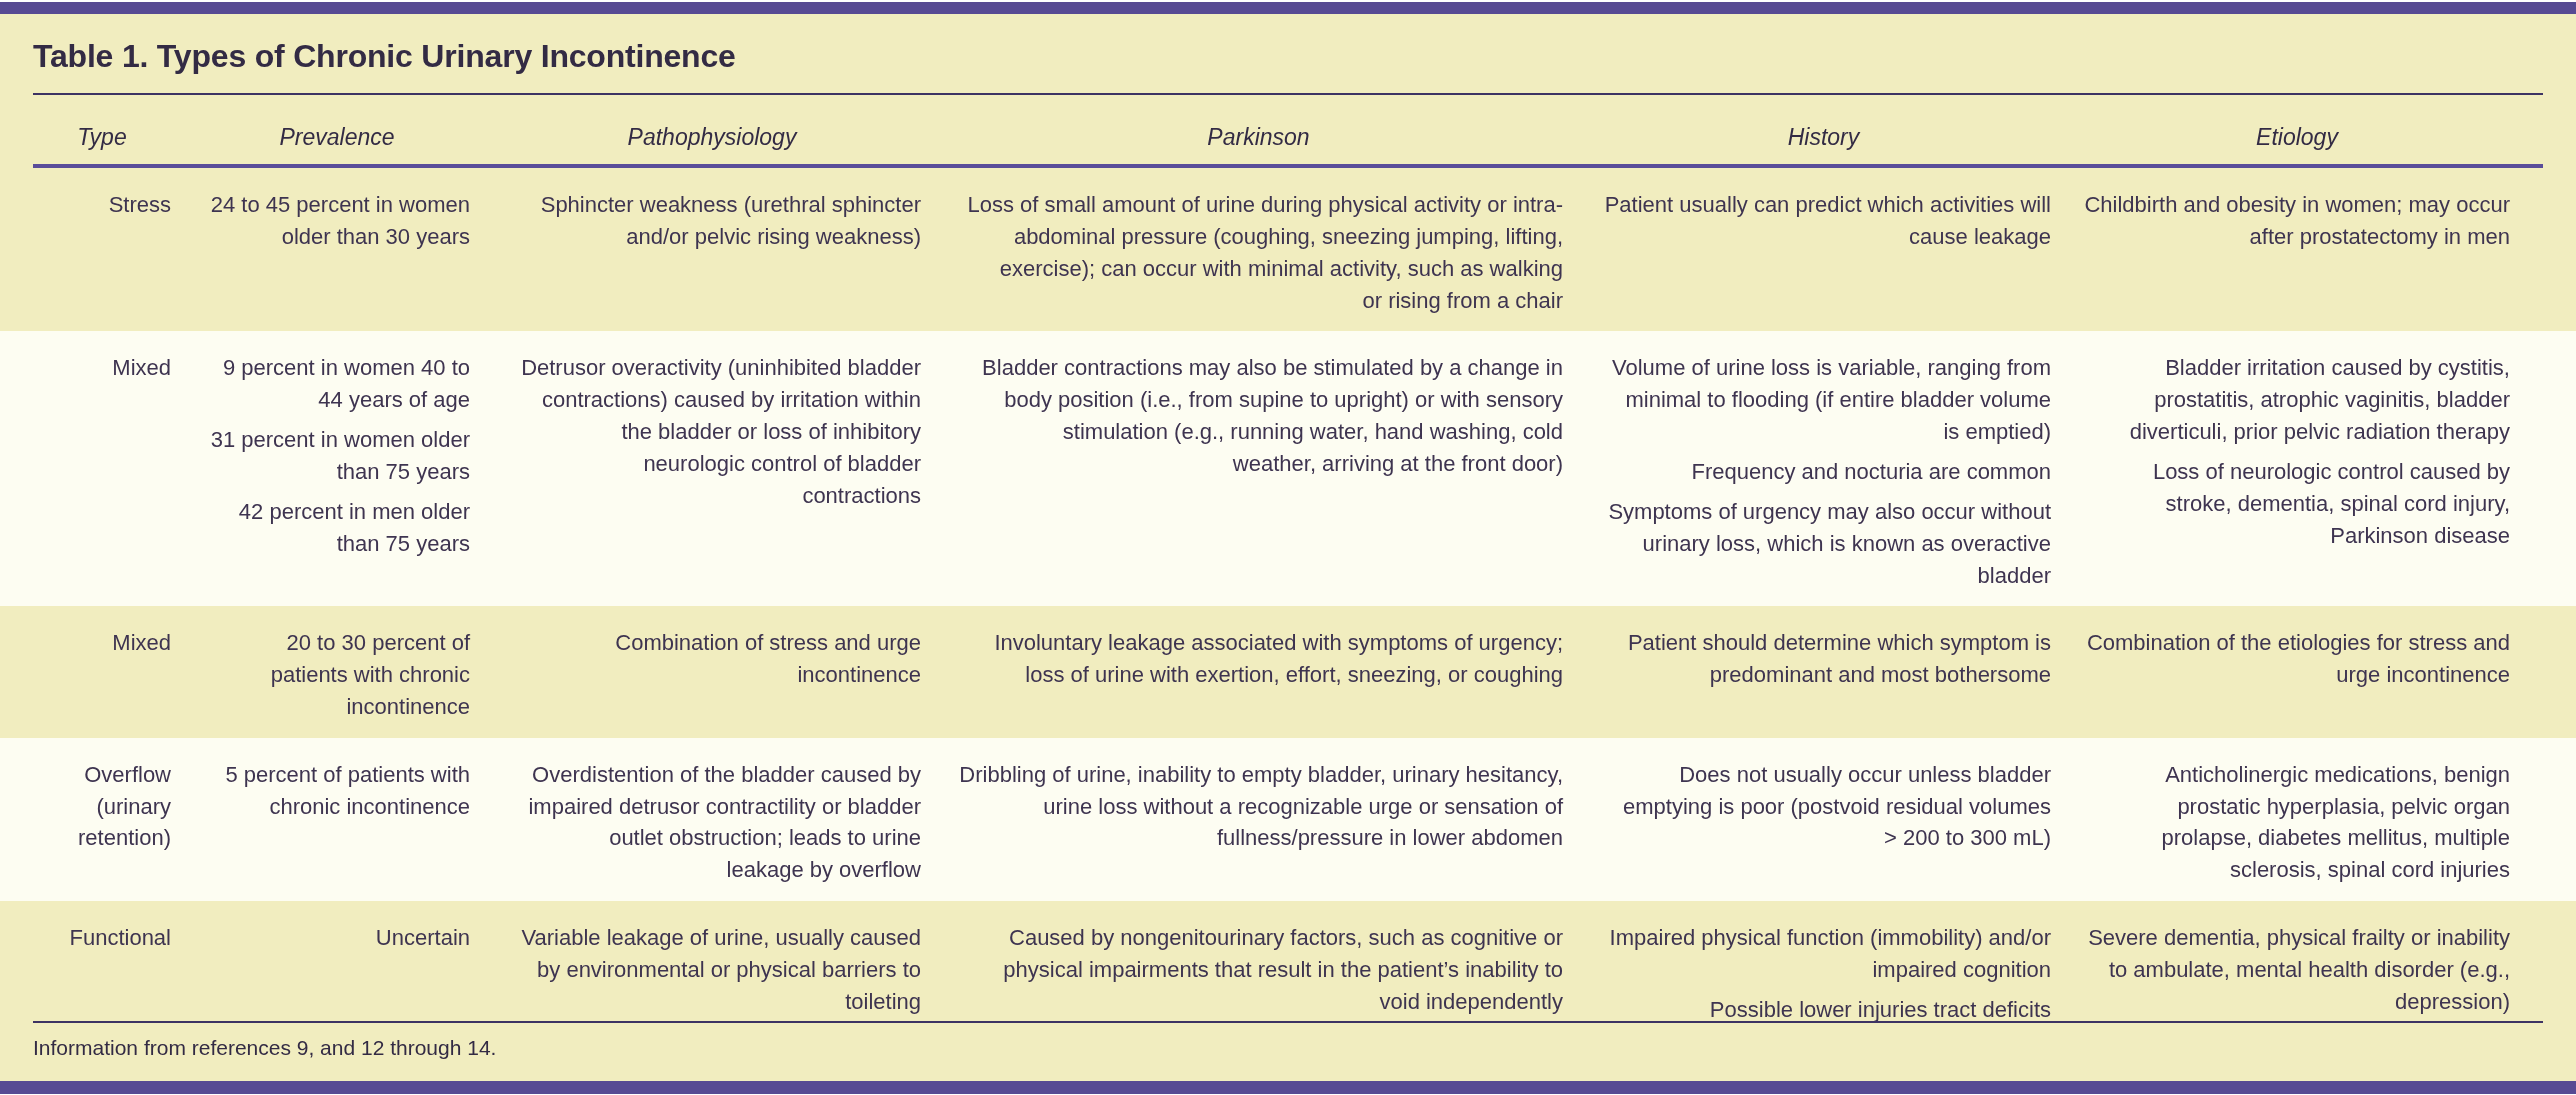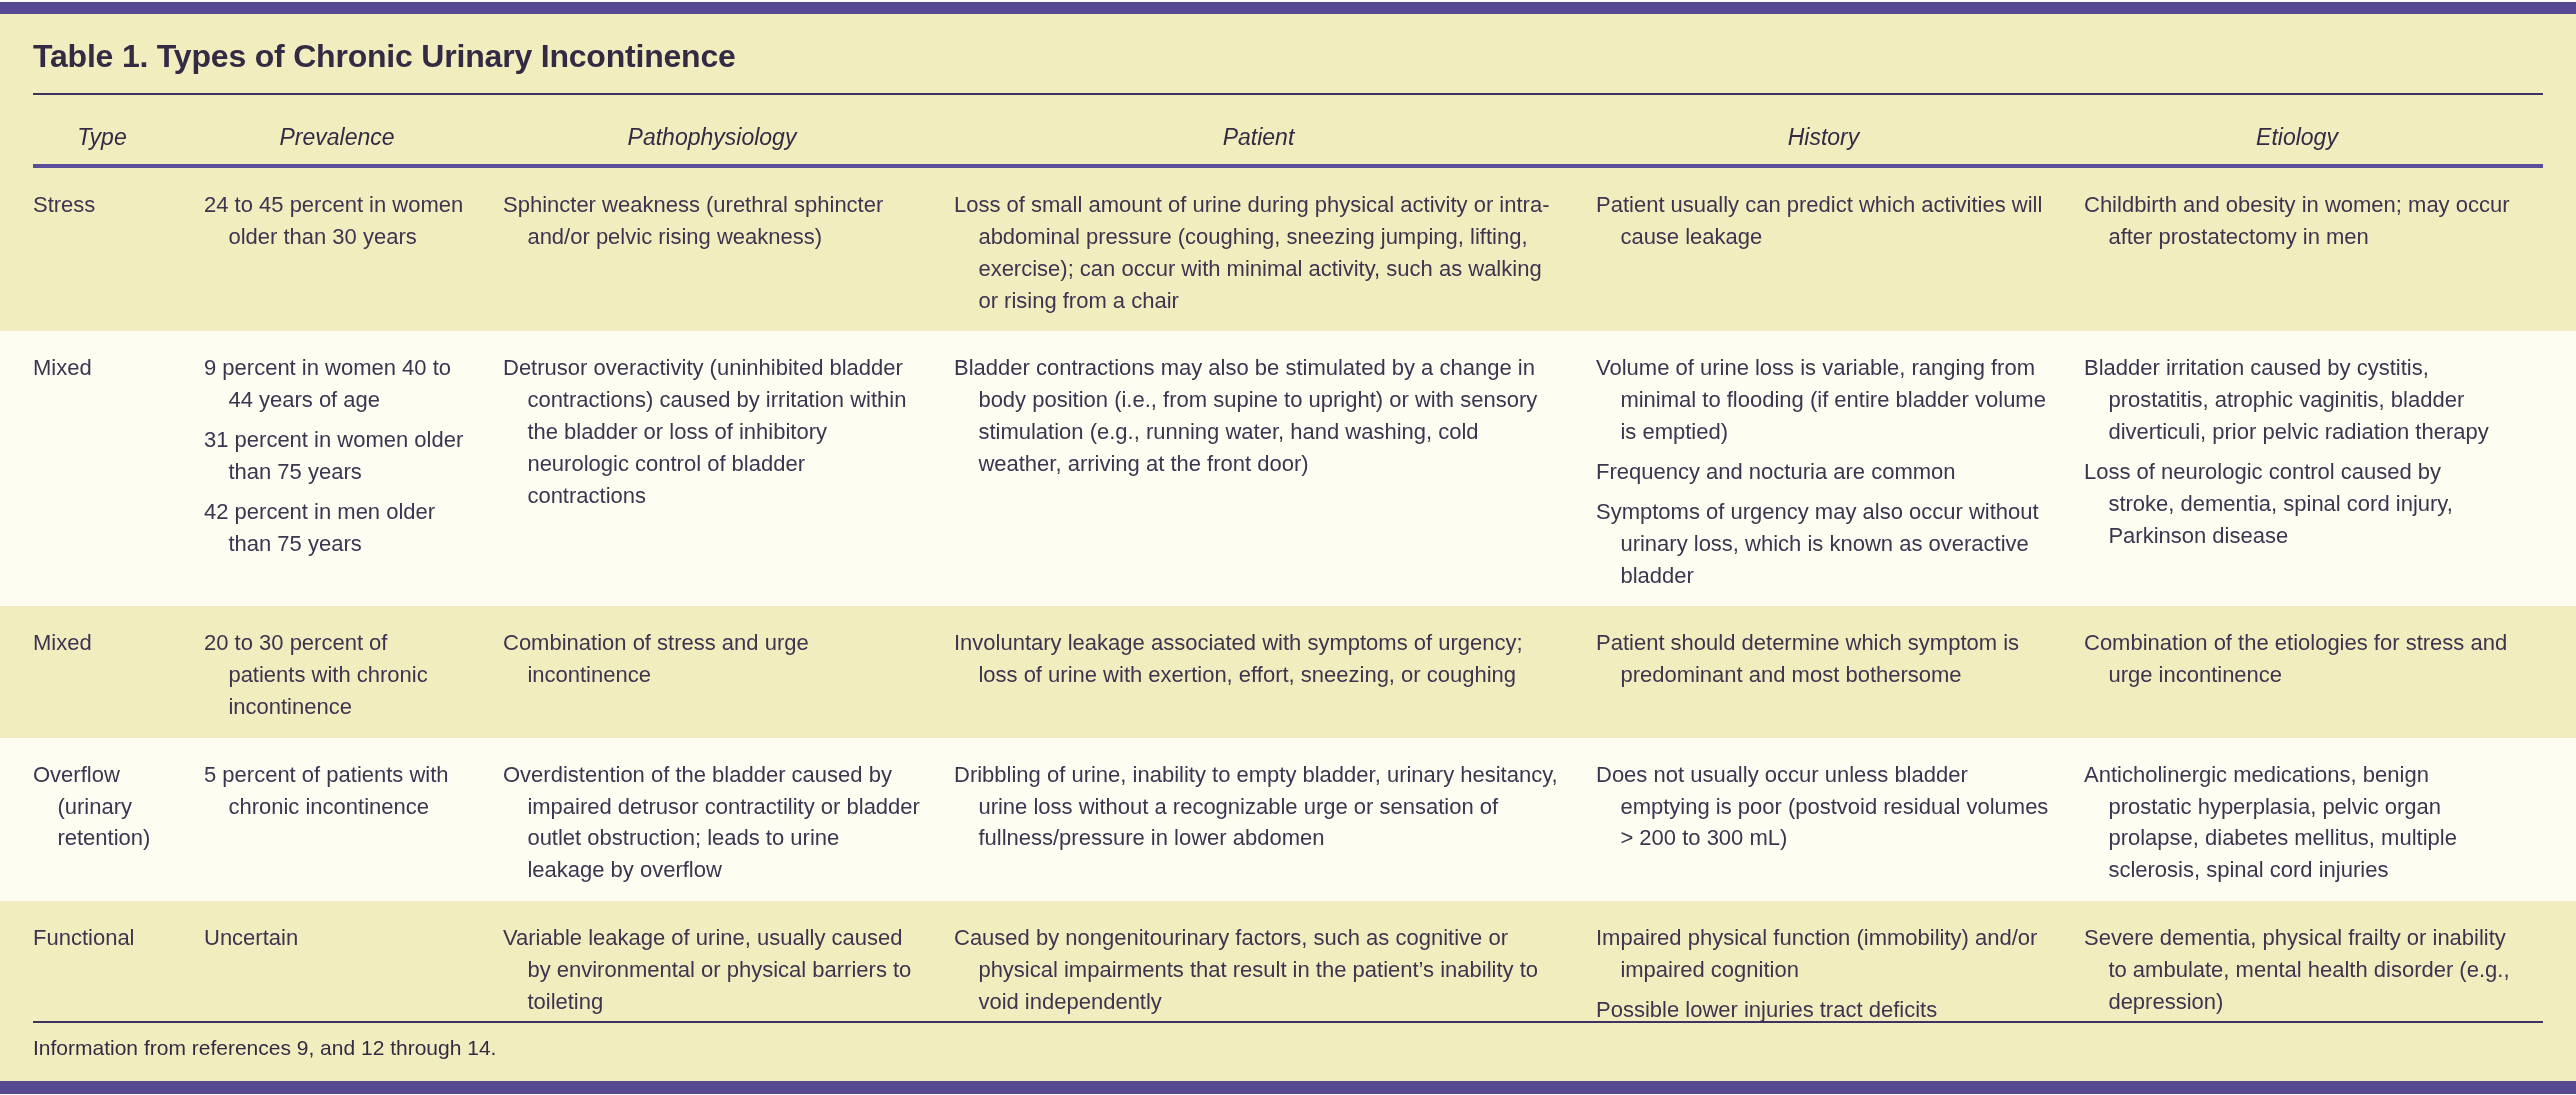--- a/index.html
+++ b/index.html
@@ -50,21 +50,21 @@
     padding: 29px 33px 0 33px;
     font-style: italic;
     font-size: 23px;
     color: var(--title-text);
   }
   .header-row .hcell { padding-right: 33px; text-align: center; }
   .rule-thick {
     border-top: 4.1px solid var(--rule-thick);
     margin: 13px 33px 0 33px;
   }
-  .tbody { flex: 0 1 auto; min-height: 0; }
+  .tbody { flex: 0 1 auto; min-height: 0; text-align: right; }
   .trow {
     display: grid;
     grid-template-columns: 171px 299px 451px 642px 488px 1fr;
     padding: 21px 33px 14.6px 33px;
   }
   .trow.band-white { background: var(--band-bg); }
   .cell { padding-right: 33px; font-size: 22px; line-height: 1.45; }
   .cell p {
     margin: 0 0 8.1px 0;
     padding-left: 24.4px;
@@ -88,21 +88,21 @@
   <div class="accent-bar top"></div>
 
   <div class="panel">
     <div class="title">Table 1. Types of Chronic Urinary Incontinence</div>
     <div class="rule-thin"></div>
 
     <div class="header-row">
       <div class="hcell">Type</div>
       <div class="hcell">Prevalence</div>
       <div class="hcell">Pathophysiology</div>
-      <div class="hcell">Patient</div>
+      <div class="hcell">Parkinson</div>
       <div class="hcell">History</div>
       <div class="hcell">Etiology</div>
     </div>
     <div class="rule-thick"></div>
 
     <div class="tbody" id="table-body">
         <div class="trow band-yellow">
           <div class="cell">
             <p>Stress</p>
           </div>

